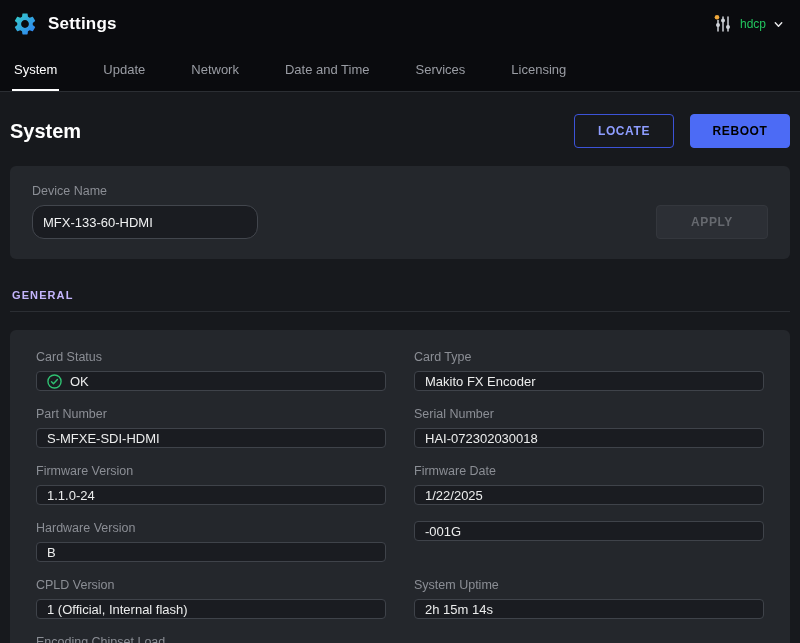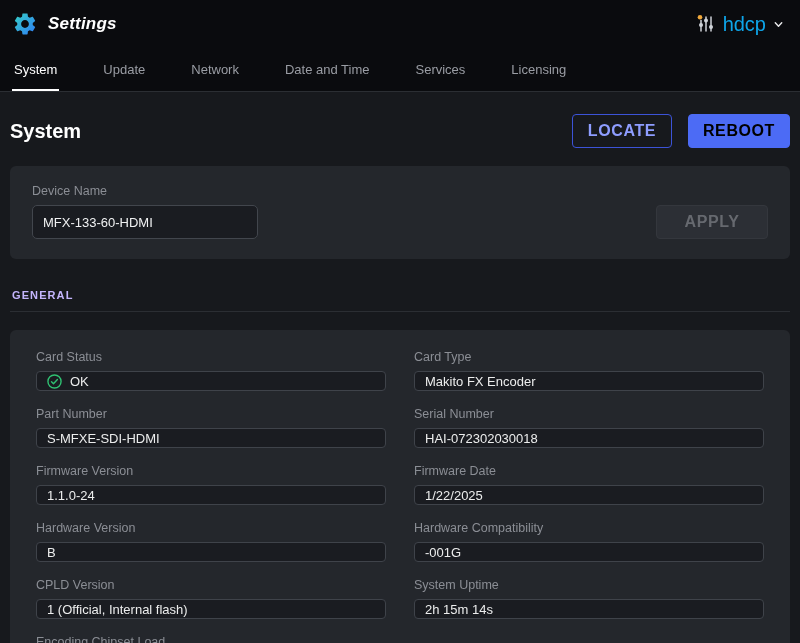--- a/index.html
+++ b/index.html
@@ -15,25 +15,25 @@
 
   
   .topbar {
     height: 48px;
     background: #0a0b0e;
     display: flex;
     align-items: center;
     justify-content: space-between;
     padding: 0 16px 0 12px;
   }
-  .topbar-left { display: flex; align-items: center; gap: 10px; font-style: italic; }
+  .topbar-left { display: flex; align-items: center; gap: 10px; }
   .app-title { font-size: 17px; font-weight: bold; letter-spacing: .2px; }
   .topbar-right {
     display: flex; align-items: center; gap: 7px;
-    cursor: pointer; font-size: 20px; color: #0ea5e9;
+    cursor: pointer; font-size: 12px; color: #22c55e;
   }
 
   
   .tabs {
     background: #0a0b0e;
     display: flex;
     gap: 42px;
     padding: 0 12px;
     border-bottom: 1px solid #2b2e33;
   }
@@ -52,21 +52,21 @@
   .page-head {
     display: flex; align-items: center; justify-content: space-between;
     margin: 22px 0 18px;
   }
   .page-title { font-size: 20px; font-weight: bold; }
   .actions { display: flex; gap: 16px; }
   .btn {
     height: 34px; min-width: 100px;
     border-radius: 4px;
     font-family: "Liberation Sans", sans-serif;
-    font-size: 16px; font-weight: bold; letter-spacing: .6px;
+    font-size: 12px; font-weight: bold; letter-spacing: .6px;
     cursor: pointer;
     padding: 0 14px;
   }
   .btn.outline {
     background: transparent;
     border: 1px solid #3c53d8;
     color: #8e9dff;
   }
   .btn.solid {
     background: #4c6bf5;
@@ -95,21 +95,21 @@
   .flabel {
     display: block;
     font-size: 12.5px;
     color: #8b8e95;
     margin-bottom: 7px;
   }
   .text-input {
     width: 226px;
     background: #1a1c21;
     border: 1px solid #42464d;
-    border-radius: 5px;
+    border-radius: 12px;
     color: #f0f1f2;
     font-family: "Liberation Sans", sans-serif;
     font-size: 13px;
     padding: 8px 10px;
     height: 34px;
   }
 
   
   .section-head {
     margin-top: 30px;
@@ -269,21 +269,20 @@
       </div>
 
       <div class="field">
         <label class="flabel">Hardware Version</label>
         <div class="valuebox">
           <span>B</span>
         </div>
       </div>
 
       <div class="field">
-        <label class="flabel">Hardware Compatibility</label>
         <div class="valuebox">
           <span>-001G</span>
         </div>
       </div>
 
       <div class="field">
         <label class="flabel">CPLD Version</label>
         <div class="valuebox">
           <span>1 (Official, Internal flash)</span>
         </div>

